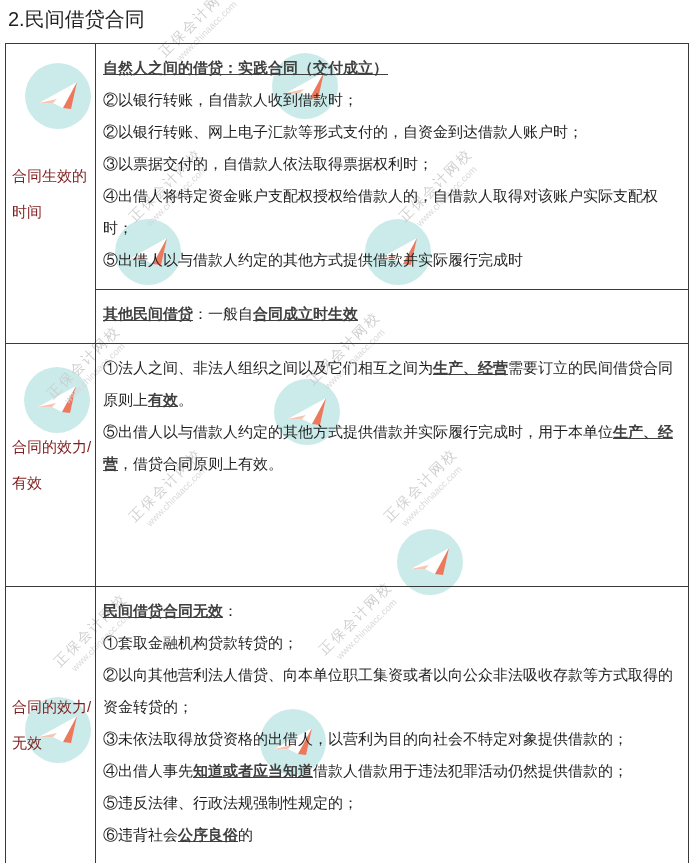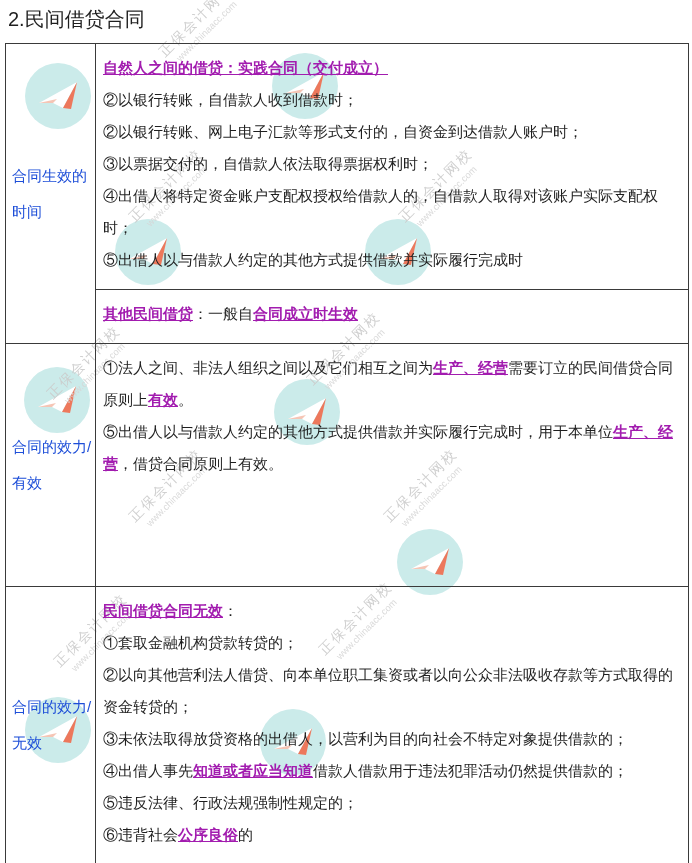--- a/index.html
+++ b/index.html
@@ -25,29 +25,29 @@
     border:1px solid #3a3a3a; background:transparent;
   }
   .row { display:flex; }
   .row + .row { border-top:1px solid #3a3a3a; }
   .row1 { height:299px; }
   .row2 { height:243px; }
   .row3 { height:277px; }
   .hcell {
     width:90px; flex:0 0 90px; border-right:1px solid #3a3a3a;
     display:flex; align-items:center; padding:4px 3px 4px 6px;
-    font-size:15px; line-height:36px; color:#1d4ed8;
+    font-size:15px; line-height:36px; color:#7f1d1d;
   }
   .ccell { flex:1; display:flex; flex-direction:column; min-width:0; }
   .sec { padding:8px 8px 2px 7px; font-size:15px; }
   .sec + .sec { border-top:1px solid #3a3a3a; }
   .sec-a { height:245px; }
   .sec-b { flex:1; }
   .sec p { margin:0; line-height:32px; color:#1f1f1f; }
-  .red { color:#a21caf; font-weight:bold; text-decoration:underline; }
+  .red { color:#404040; font-weight:bold; text-decoration:underline; }
 </style>
 </head>
 <body>
 
 <div class="page">
   <div class="wm-layer" id="wm-layer">
       <div class="wm-logo" style="left: 24px; top: 62px;"><svg width="68" height="68" viewBox="0 0 68 68">
           <circle cx="34" cy="34" r="33" fill="#c6e9e8"></circle>
           <path d="M15 41 L53 20 L39 46 L29 41 Z" fill="#ffffff"></path>
           <path d="M39 46 L53 20 L47 47 Z" fill="#ec6a4b"></path>

